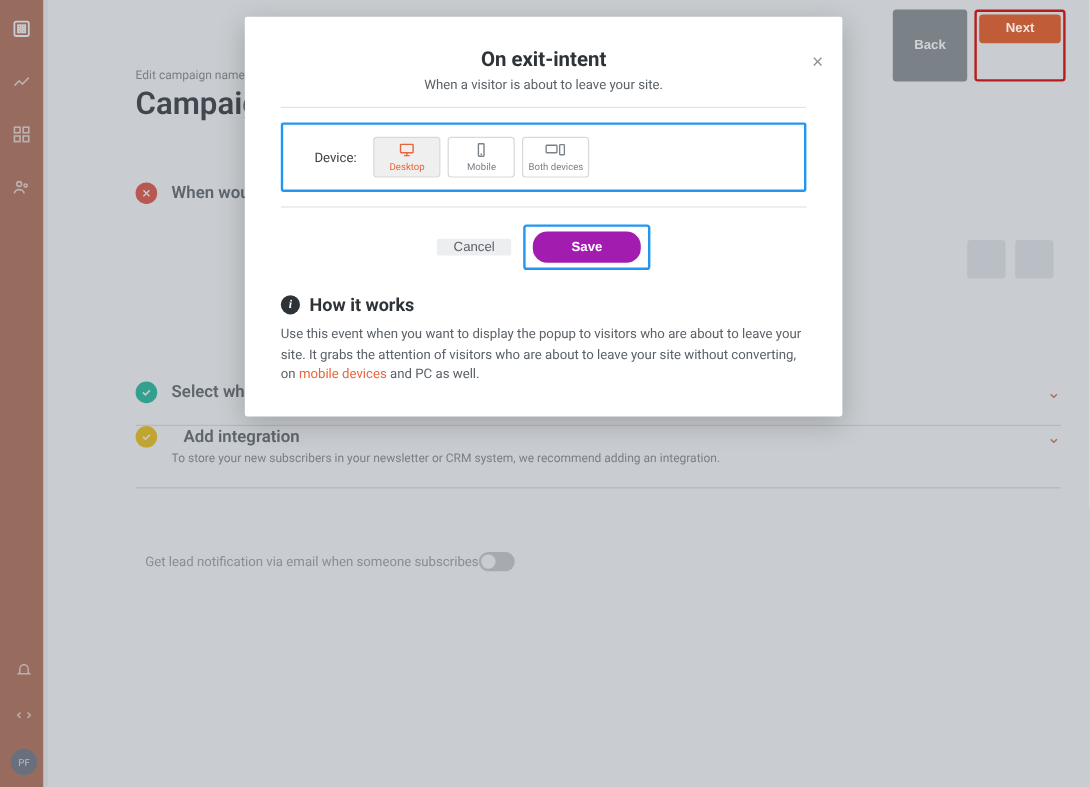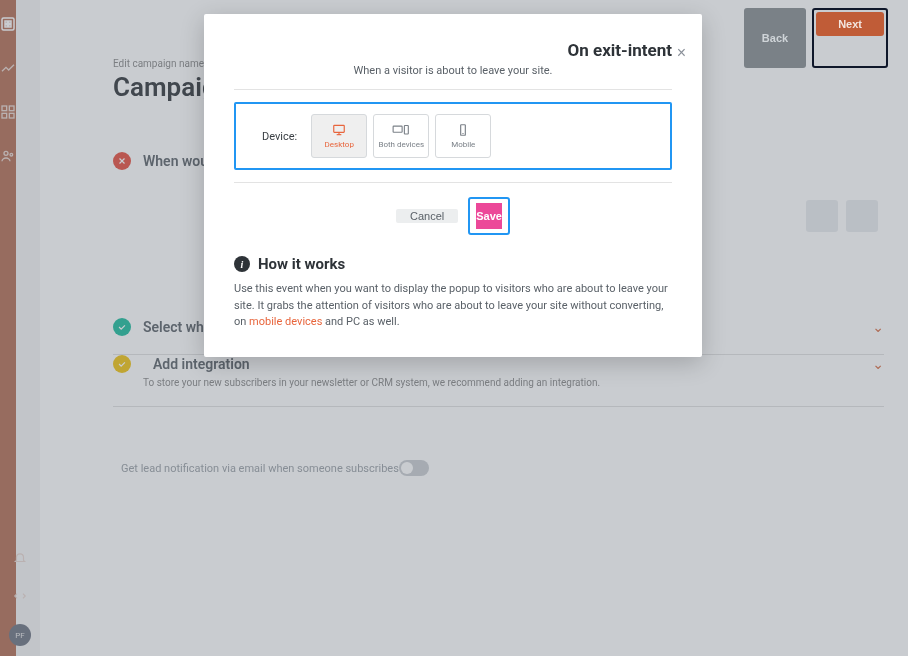--- a/index.html
+++ b/index.html
@@ -7,21 +7,21 @@
       font-family: -apple-system, BlinkMacSystemFont, "Segoe UI", Roboto, Arial, sans-serif;
       background: #f5f5f5;
       width: 908px;
       height: 656px;
       overflow: hidden;
       position: relative;
     }
     .sidebar {
       position: absolute;
       left: 0; top: 0;
-      width: 16px;
+      width: 36px;
       height: 656px;
       background: #b26c52;
       display: flex;
       flex-direction: column;
       align-items: center;
       padding-top: 14px;
       gap: 24px;
     }
     .sidebar-icon {
       width: 20px; height: 20px;
@@ -86,21 +86,21 @@
     .btn-next {
       background: #c05c37;
       color: #f3e5df;
       border: none;
       border-radius: 3px;
       padding: 6px 22px;
       font-size: 11px;
       font-weight: 600;
     }
     .next-highlight {
-      border: 2px solid #0f172a;
+      border: 2px solid #b91c1c;
       border-radius: 3px;
       padding: 2px;
     }
     .breadcrumb {
       position: absolute;
       top: 58px;
       left: 73px;
       font-size: 10px;
       color: #888;
     }
@@ -205,21 +205,21 @@
       position: absolute;
       top: 30px;
       right: 16px;
       color: #8a9099;
       font-size: 16px;
       cursor: pointer;
       background: none;
       border: none;
     }
     .modal-title {
-      text-align: right;
+      text-align: center;
       font-size: 17px;
       font-weight: 700;
       color: #2e3338;
       margin-top: 2px;
     }
     .modal-sub {
       text-align: center;
       font-size: 11px;
       color: #5a6168;
       margin-top: 4px;
@@ -241,21 +241,21 @@
       font-size: 11px;
       color: #3a3f44;
       margin-left: 2px;
     }
     .device-options {
       display: flex;
       gap: 6px;
     }
     .device-opt {
       width: 56px;
-      height: 44px;
+      height: 34px;
       border: 1px solid #d6d9dc;
       border-radius: 3px;
       display: flex;
       flex-direction: column;
       align-items: center;
       justify-content: center;
       gap: 3px;
       font-size: 8px;
       color: #7b8188;
       cursor: pointer;
@@ -280,25 +280,25 @@
       border-radius: 2px;
       padding: 1px 14px;
       font-size: 11px;
     }
     .save-highlight {
       border: 2px solid #2196f3;
       border-radius: 3px;
       padding: 4px 6px;
     }
     .btn-save {
-      background: #ec4899;
+      background: #a21caf;
       color: #fff;
       border: none;
-      border-radius: 0;
-      padding: 7px 0;
+      border-radius: 12px;
+      padding: 7px 32px;
       font-size: 11px;
       font-weight: 600;
     }
     .how-row {
       display: flex;
       align-items: center;
       gap: 8px;
       margin-top: 20px;
     }
     .how-title {
@@ -445,33 +445,33 @@
     <div class="device-options">
       <div class="device-opt selected">
         <svg viewBox="0 0 24 24" fill="none" stroke="currentColor" stroke-width="2">
             <rect x="3" y="4" width="18" height="12" rx="1"></rect>
             <line x1="8" y1="20" x2="16" y2="20"></line>
             <line x1="12" y1="16" x2="12" y2="20"></line>
           </svg>
         <span>Desktop</span>
       </div>
       <div class="device-opt">
+        <svg viewBox="0 0 24 24" fill="none" stroke="currentColor" stroke-width="2">
+            <rect x="8" y="3" width="8" height="18" rx="1"></rect>
+            <line x1="11" y1="18" x2="13" y2="18"></line>
+          </svg>
+        <span>Mobile</span>
+      </div>
+      <div class="device-opt">
         <svg viewBox="0 0 32 24" fill="none" stroke="currentColor" stroke-width="2">
             <rect x="2" y="5" width="16" height="11" rx="1"></rect>
             <rect x="22" y="4" width="7" height="15" rx="1"></rect>
           </svg>
         <span>Both devices</span>
       </div>
-      <div class="device-opt">
-        <svg viewBox="0 0 24 24" fill="none" stroke="currentColor" stroke-width="2">
-            <rect x="8" y="3" width="8" height="18" rx="1"></rect>
-            <line x1="11" y1="18" x2="13" y2="18"></line>
-          </svg>
-        <span>Mobile</span>
-      </div>
     </div>
   </div>
 
   <hr>
 
   <div class="modal-actions">
     <button class="btn-cancel">Cancel</button>
     <span class="save-highlight">
       <button class="btn-save">Save</button>
     </span>

